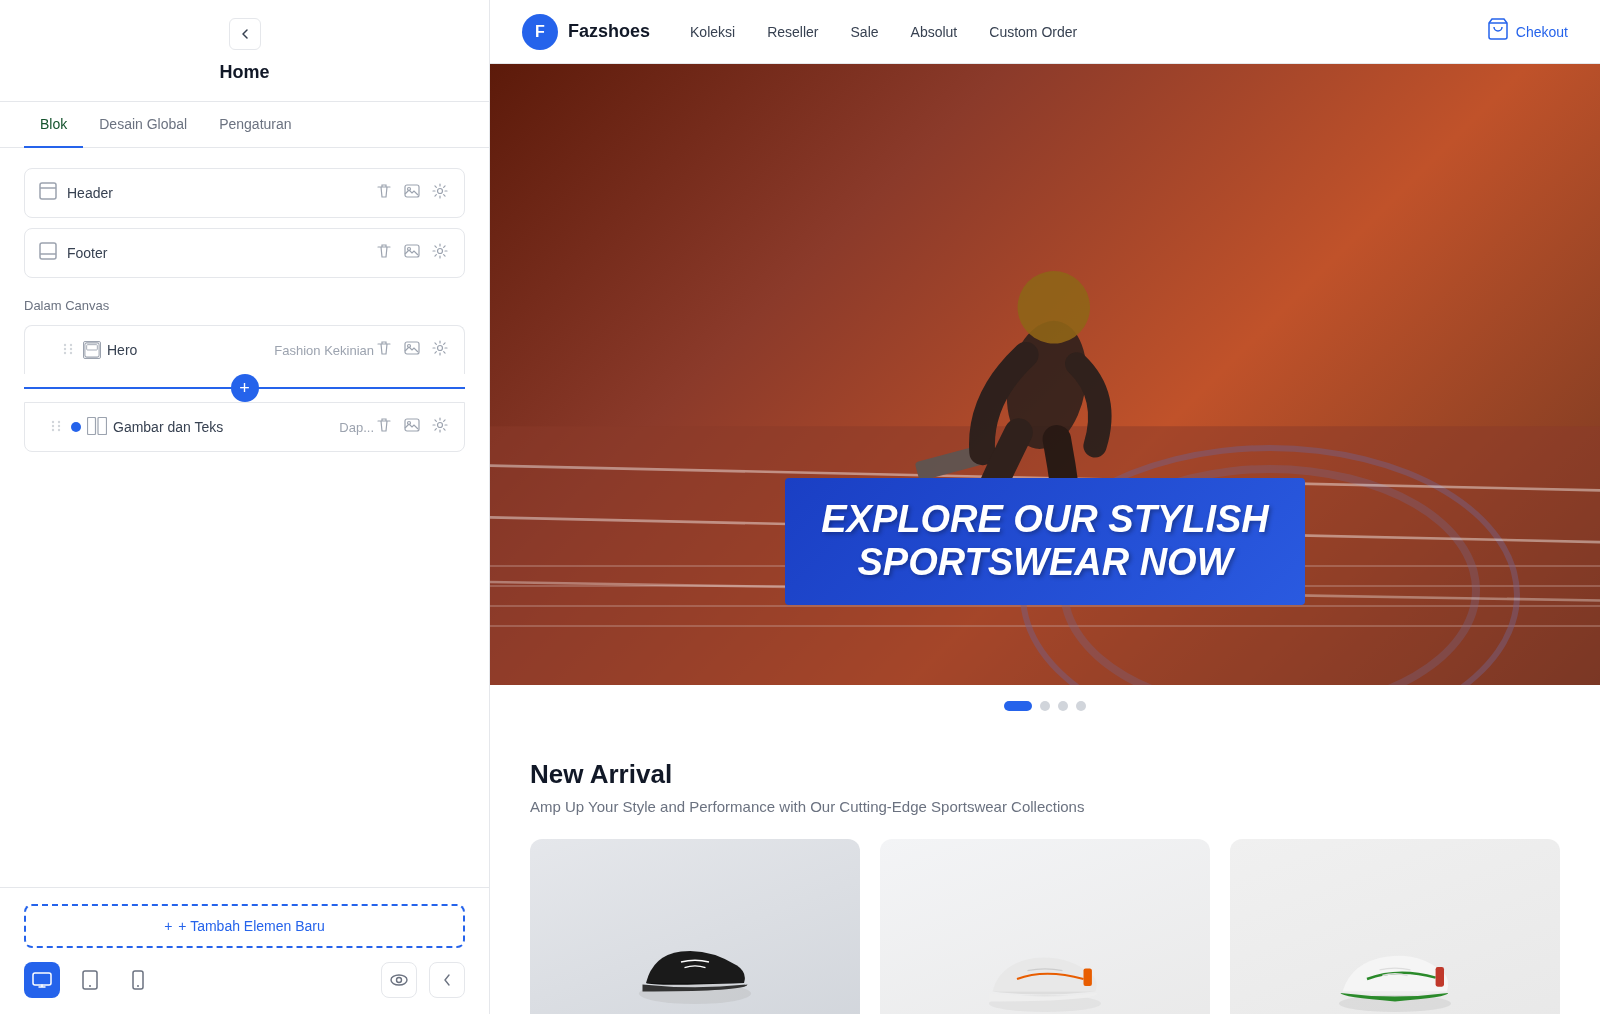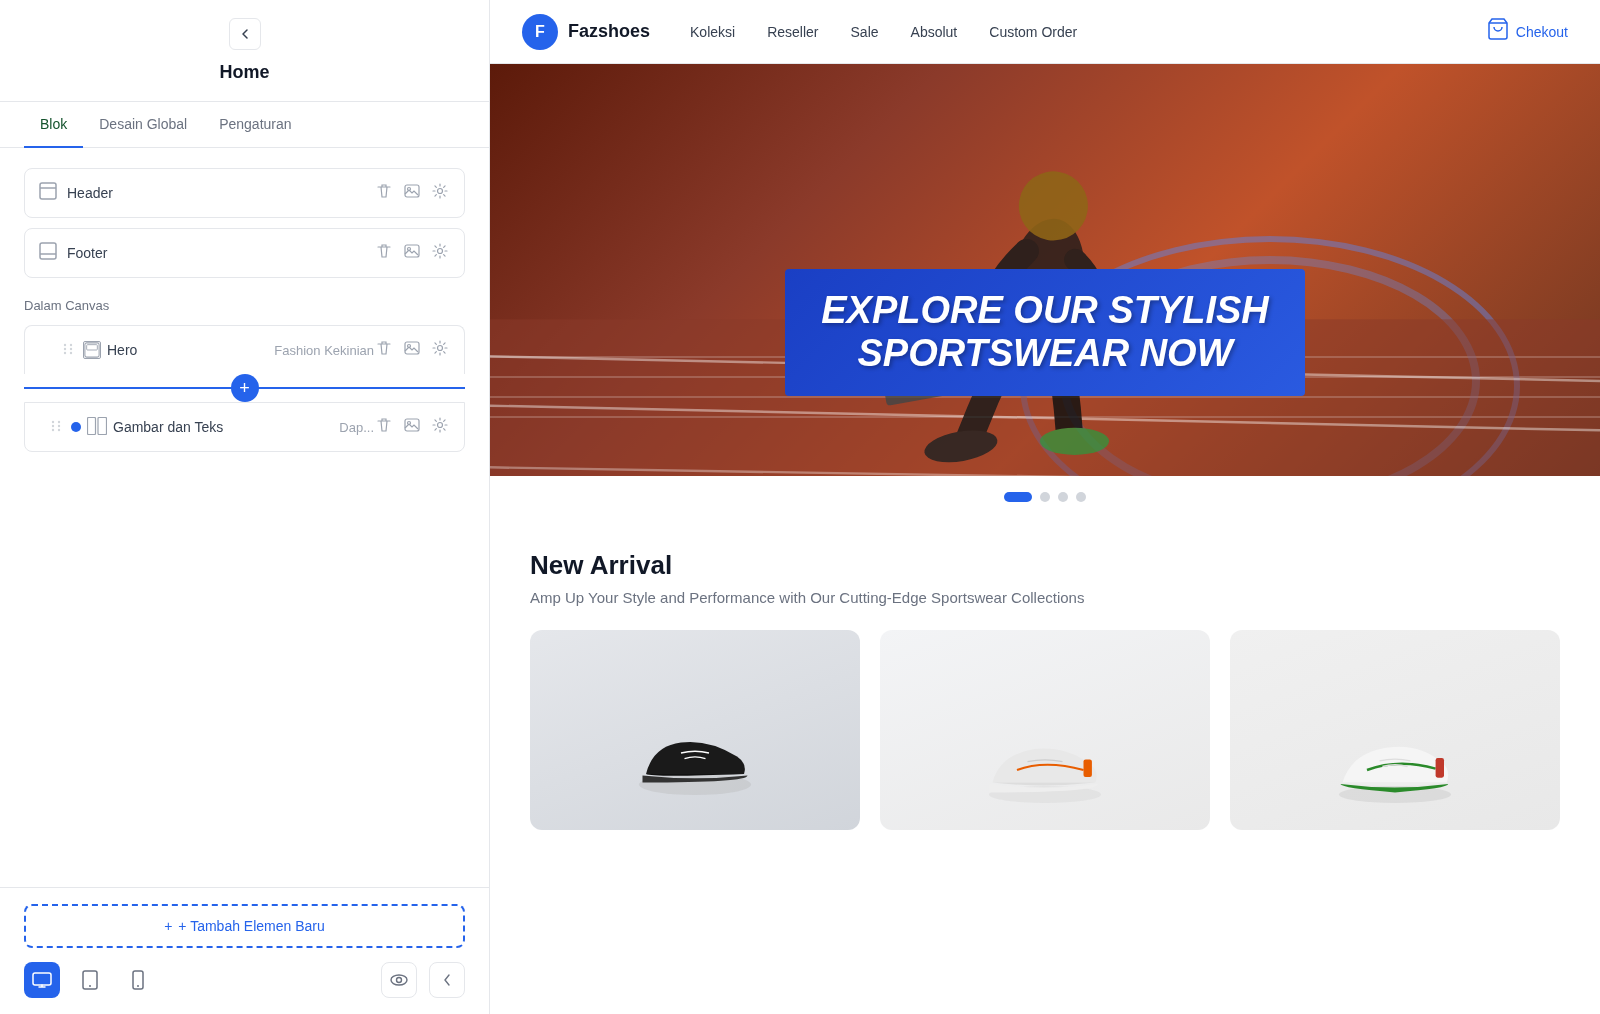--- a/index.html
+++ b/index.html
@@ -341,21 +341,21 @@
     }
 
     
     .preview-content {
       flex: 1;
       overflow-y: auto;
     }
 
     .hero-section {
       position: relative;
-      height: 412px;
+      height: 621px;
       background: #8b3a2a;
       overflow: hidden;
     }
 
     .hero-bg {
       width: 100%;
       height: 100%;
       background: linear-gradient(135deg, #5c1a0a 0%, #8b3a2a 30%, #c0522a 60%, #6b3520 100%);
       position: absolute;
       top: 0; left: 0;

